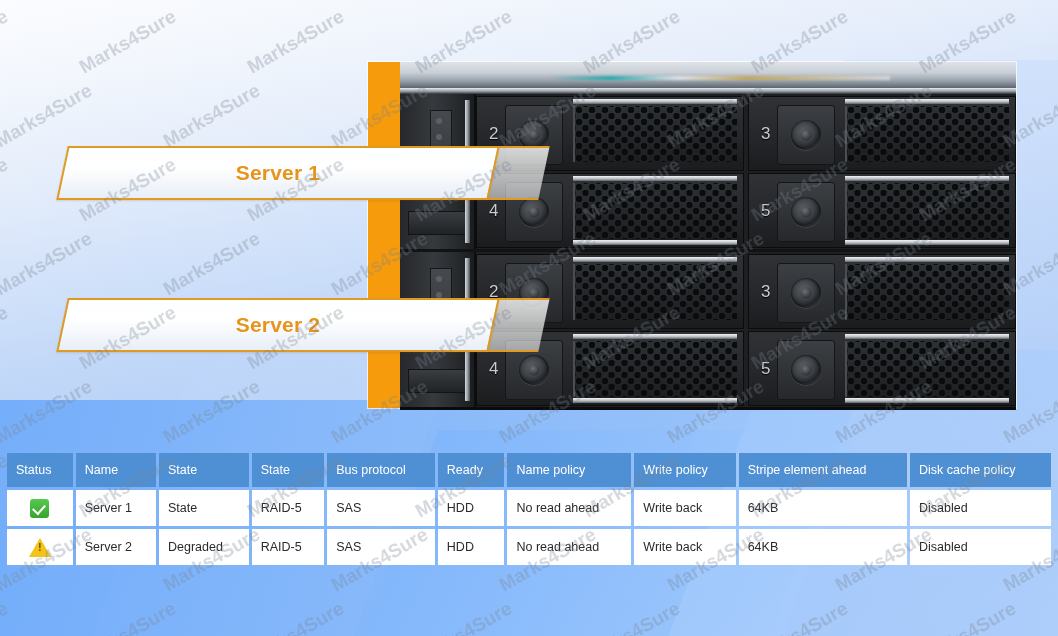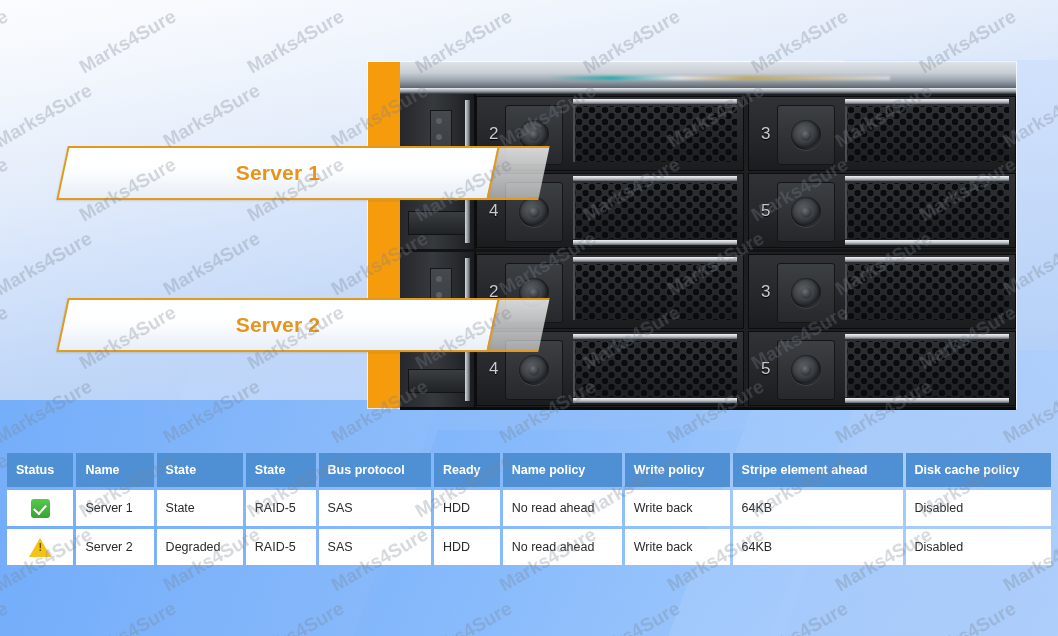--- a/index.html
+++ b/index.html
@@ -293,21 +293,21 @@
     left: 4px; top: 450px;
     width: 1050px;
     border-collapse: separate;
     border-spacing: 3px 3px;
     font-family: "Liberation Sans", sans-serif;
   }
   #status-table th {
     background: #4f90d4;
     color: #ffffff;
     font-size: 12.5px;
-    font-weight: bold;
+    font-weight: normal;
     text-align: left;
     padding: 8px 9px;
     height: 18px;
     white-space: nowrap;
   }
   #status-table td {
     background: #ffffff;
     color: #2a2a2a;
     font-size: 12.5px;
     padding: 9px 9px;

